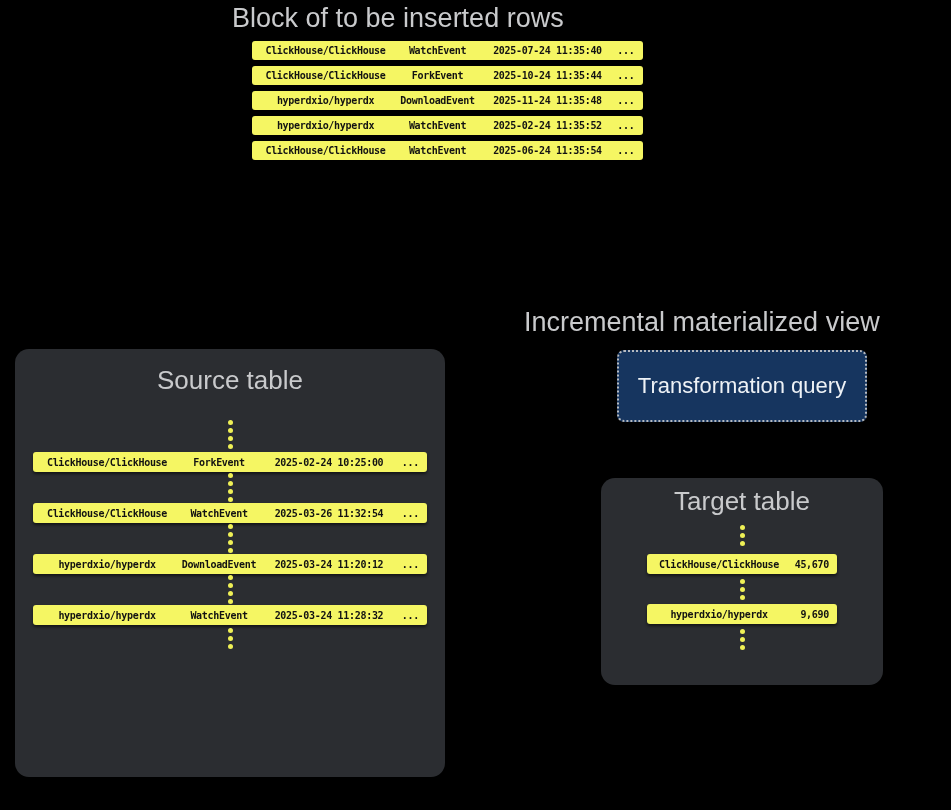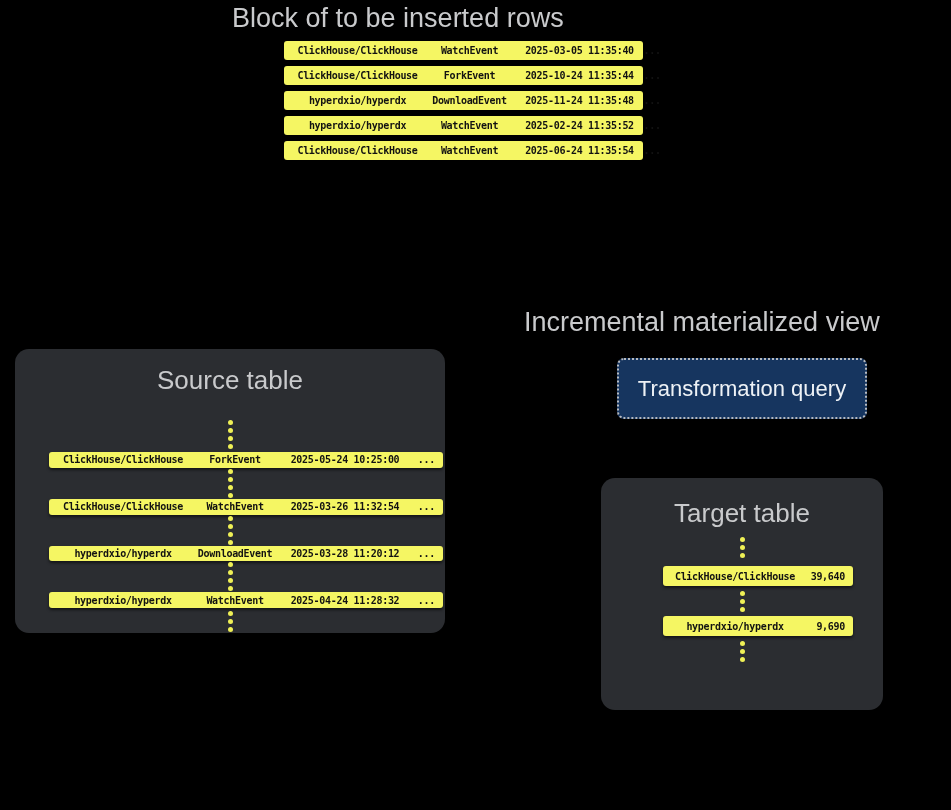--- a/index.html
+++ b/index.html
@@ -37,21 +37,20 @@
     background:var(--row-yellow);
     border-radius:3px;
     color:var(--row-text);
     font-family:"DejaVu Sans Mono", monospace;
     font-weight:700;
     font-size:10px;
     letter-spacing:-0.3px;
     display:grid;
     align-items:center;
     box-shadow:0 2px 3px rgba(0,0,0,0.55);
-    margin-left:32px;
   }
   .yrow.cols4{
     height:19px;
     grid-template-columns:132px 92px 128px 1fr;
     padding:0 8px;
     margin-bottom:6px;
   }
   .yrow.wide{width:394px;height:20px;margin-bottom:0;}
   .yrow.small{
     width:190px;height:20px;
@@ -70,55 +69,55 @@
     flex-direction:column;
     align-items:center;
   }
   .panel-title{
     font-size:26px;
     font-weight:500;
     color:var(--title-gray);
     line-height:30px;
     white-space:nowrap;
   }
-  .panel.source{left:15px;top:349px;width:430px;height:284px;padding-top:16px;}
-  .panel.target{left:601px;top:478px;width:282px;height:232px;padding-top:20px;}
+  .panel.source{left:15px;top:349px;width:430px;height:428px;padding-top:16px;}
+  .panel.target{left:601px;top:478px;width:282px;height:207px;padding-top:8px;}
   
   .dots{display:flex;flex-direction:column;align-items:center;}
   .dots i{display:block;width:5px;height:5px;border-radius:50%;background:var(--dot-yellow);}
   .dots i + i{margin-top:3px;}
   .source .dots{margin:1px 0;}
   .source .dots.lead{margin-top:25px;margin-bottom:3px;}
   .source .dots.tail{margin-top:3px;}
   .target .dots.lead{margin-top:9px;margin-bottom:8px;}
   .target .dots.mid{margin:5px 0 4px;}
   .target .dots.tail{margin-top:5px;}
   
   .mv-title{position:absolute;left:524px;top:306px;width:440px;}
   .tq-button{
-    position:absolute;left:617px;top:358px;width:250px;height:61px;
+    position:absolute;left:617px;top:350px;width:250px;height:72px;
     background:var(--button-navy);
     border:2px dotted var(--button-border);
     border-radius:7px;
     display:flex;align-items:center;justify-content:center;
     color:var(--button-text);
     font-size:22px;
     white-space:nowrap;
   }
 </style>
 </head>
 <body>
 
 <div class="insert-block">
   <div class="big-title">Block of to be inserted rows</div>
   <div class="insert-rows">
     <div class="yrow cols4">
       <span class="cell">ClickHouse/ClickHouse</span>
       <span class="cell">WatchEvent</span>
-      <span class="cell">2025-03-05 11:35:40</span>
+      <span class="cell">2025-07-24 11:35:40</span>
       <span class="cell more">...</span>
     </div>
     <div class="yrow cols4">
       <span class="cell">ClickHouse/ClickHouse</span>
       <span class="cell">ForkEvent</span>
       <span class="cell">2025-10-24 11:35:44</span>
       <span class="cell more">...</span>
     </div>
     <div class="yrow cols4">
       <span class="cell">hyperdxio/hyperdx</span>
@@ -147,21 +146,21 @@
   <div class="dots lead">
       <i></i>
       <i></i>
       <i></i>
       <i></i>
     </div>
 
   <div class="yrow cols4 wide">
     <span class="cell">ClickHouse/ClickHouse</span>
     <span class="cell">ForkEvent</span>
-    <span class="cell">2025-05-24 10:25:00</span>
+    <span class="cell">2025-02-24 10:25:00</span>
     <span class="cell more">...</span>
   </div>
 
   <div class="dots">
       <i></i>
       <i></i>
       <i></i>
       <i></i>
     </div>
 
@@ -175,35 +174,35 @@
   <div class="dots">
       <i></i>
       <i></i>
       <i></i>
       <i></i>
     </div>
 
   <div class="yrow cols4 wide">
     <span class="cell">hyperdxio/hyperdx</span>
     <span class="cell">DownloadEvent</span>
-    <span class="cell">2025-03-28 11:20:12</span>
+    <span class="cell">2025-03-24 11:20:12</span>
     <span class="cell more">...</span>
   </div>
 
   <div class="dots">
       <i></i>
       <i></i>
       <i></i>
       <i></i>
     </div>
 
   <div class="yrow cols4 wide">
     <span class="cell">hyperdxio/hyperdx</span>
     <span class="cell">WatchEvent</span>
-    <span class="cell">2025-04-24 11:28:32</span>
+    <span class="cell">2025-03-24 11:28:32</span>
     <span class="cell more">...</span>
   </div>
 
   <div class="dots tail">
       <i></i>
       <i></i>
       <i></i>
     </div>
 </div>
 
@@ -215,21 +214,21 @@
   <div class="panel-title">Target table</div>
 
   <div class="dots lead">
       <i></i>
       <i></i>
       <i></i>
     </div>
 
   <div class="yrow small">
     <span class="cell">ClickHouse/ClickHouse</span>
-    <span class="cell count">39,640</span>
+    <span class="cell count">45,670</span>
   </div>
 
   <div class="dots mid">
       <i></i>
       <i></i>
       <i></i>
     </div>
 
   <div class="yrow small">
     <span class="cell">hyperdxio/hyperdx</span>

